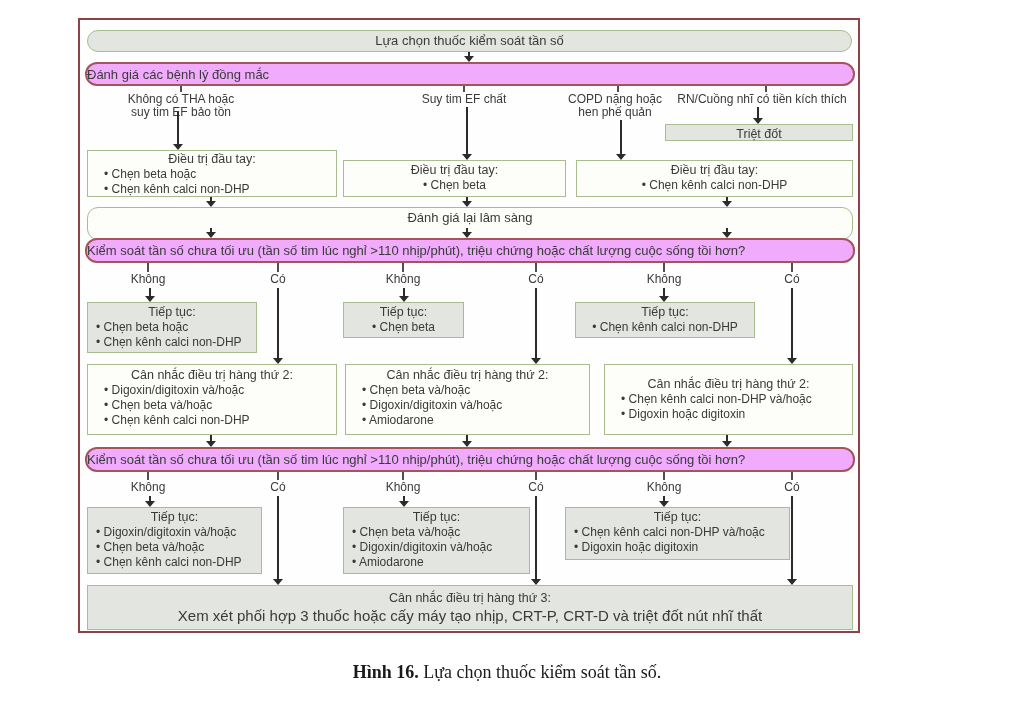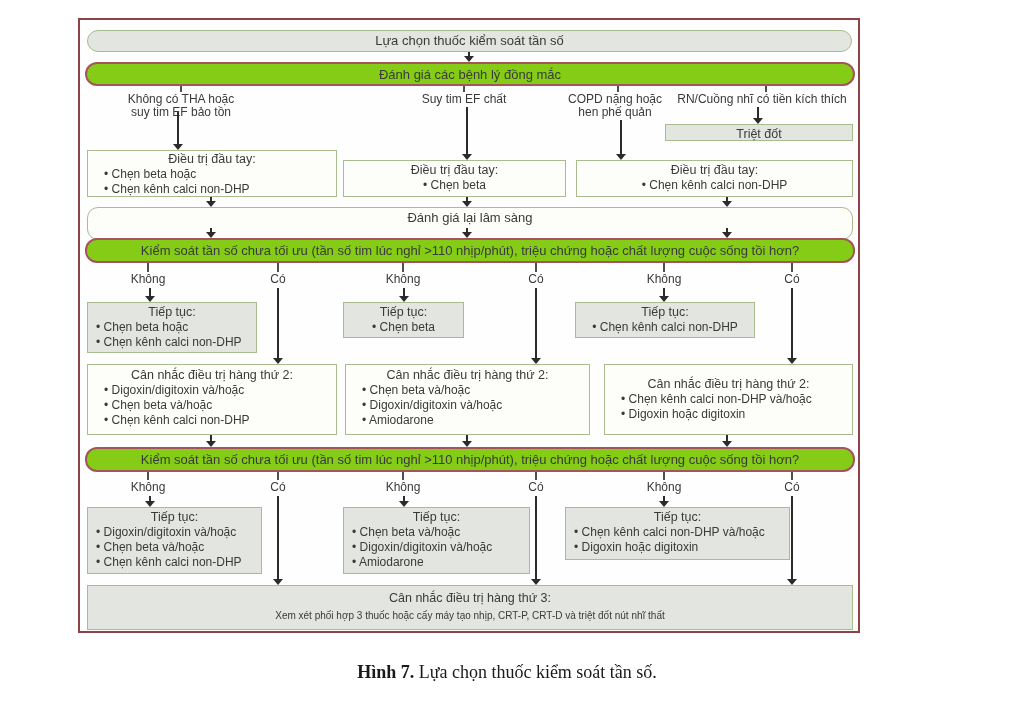--- a/index.html
+++ b/index.html
@@ -3,22 +3,22 @@
 <meta charset="utf-8">
 <style>
   html,body{margin:0;padding:0;background:#ffffff;}
   .page{position:relative;width:1014px;height:708px;background:#ffffff;overflow:hidden;
         font-family:"Liberation Sans",sans-serif;color:#3a3a3a;}
   .frame{position:absolute;left:78px;top:18px;width:782px;height:615px;
          border:2px solid #8c4246;background:#fefefe;box-sizing:border-box;}
   .box{position:absolute;box-sizing:border-box;}
   .green{border:1px solid #a7bd8e;background:#fdfdfa;}
   .gray{border:1px solid #a7bd8e;background:#e3e5e0;}
-  .qbox{border:2px solid #a4555c;background:#84cc16;border-radius:12px;
-        text-align:center;font-size:13px;line-height:21px;}
+  .qbox{border:2px solid #a4555c;background:#f0abfc;border-radius:12px;
+        text-align:left;font-size:13px;line-height:21px;}
   .ctr{text-align:center;}
   .bt{text-align:center;font-size:12.5px;line-height:15px;}
   .bi{font-size:12px;line-height:15px;text-align:left;padding-left:16px;}
   .bi::before{content:"•  ";}
   .bic{font-size:12px;line-height:15px;text-align:center;}
   .bic::before{content:"•  ";}
   .bar{font-size:13px;line-height:19px;text-align:center;border-radius:11px;}
   .blbl{position:absolute;font-size:12px;line-height:13px;text-align:center;}
   .ynlbl{position:absolute;width:60px;font-size:12px;line-height:15px;text-align:center;}
   .arr{position:absolute;width:10px;}
@@ -282,19 +282,19 @@
     <div class="bi" style="padding-left:8px;">Amiodarone</div>
   </div>
   <div class="box gray" style="left:565px;top:507px;width:225px;height:53px;padding-top:2px;">
     <div class="bt">Tiếp tục:</div>
     <div class="bi" style="padding-left:8px;">Chẹn kênh calci non-DHP và/hoặc</div>
     <div class="bi" style="padding-left:8px;">Digoxin hoặc digitoxin</div>
   </div>
 
   <div class="box gray" style="left:87px;top:585px;width:766px;height:45px;padding-top:4px;">
     <div class="ctr" style="font-size:12.5px;line-height:17px;">Cân nhắc điều trị hàng thứ 3:</div>
-    <div class="ctr" style="font-size:10px;line-height:17px;">Xem xét phối hợp 3 thuốc hoặc cấy máy tạo nhịp, CRT-P, CRT-D và triệt đốt nút nhĩ thất</div>
+    <div class="ctr" style="font-size:15px;line-height:17px;">Xem xét phối hợp 3 thuốc hoặc cấy máy tạo nhịp, CRT-P, CRT-D và triệt đốt nút nhĩ thất</div>
   </div>
 
   <div class="caption">
-    <b>Hình 7.</b><span> Lựa chọn thuốc kiểm soát tần số.</span>
+    <b>Hình 16.</b><span> Lựa chọn thuốc kiểm soát tần số.</span>
   </div>
 </div>
 
 </body></html>

